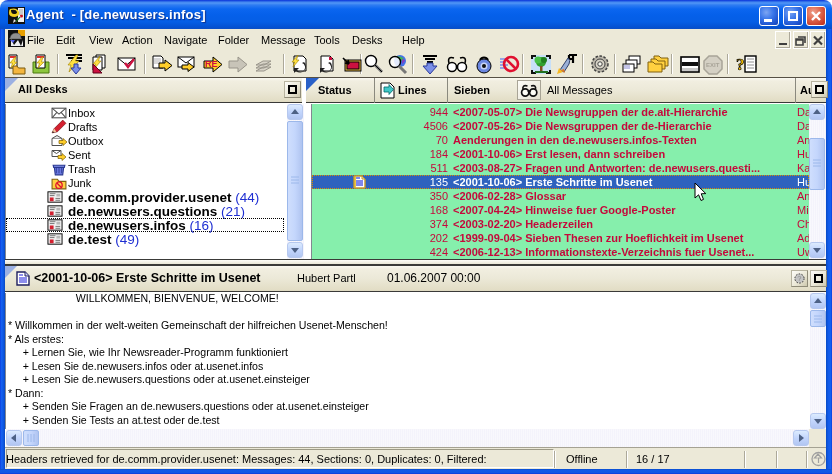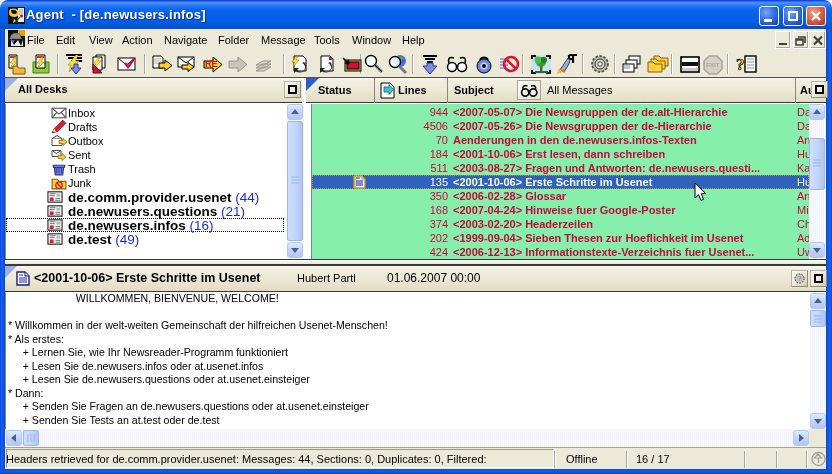--- a/index.html
+++ b/index.html
@@ -122,21 +122,21 @@
     <path d="M2 10 L5 13 L7 10 Z" fill="#5560e8"></path>
   </svg>
   <div class="menuitem" style="left:27px;">File</div>
   <div class="menuitem" style="left:56px;">Edit</div>
   <div class="menuitem" style="left:89px;">View</div>
   <div class="menuitem" style="left:122px;">Action</div>
   <div class="menuitem" style="left:164px;">Navigate</div>
   <div class="menuitem" style="left:218px;">Folder</div>
   <div class="menuitem" style="left:261px;">Message</div>
   <div class="menuitem" style="left:314px;">Tools</div>
-  <div class="menuitem" style="left:352px;">Window</div>
+  <div class="menuitem" style="left:352px;">Desks</div>
   <div class="menuitem" style="left:402px;">Help</div>
   <div class="mdibtn" style="left:775px;">
       <div style="position:absolute;left:3px;top:11px;width:8px;height:2px;background:#3f3f3f"></div>
     </div>
   <div class="mdibtn" style="left:793px;">
     <svg width="14" height="16" style="position:absolute;left:0;top:0">
         <path d="M4 5 h7 v6 M2 7 h7 v6 h-7 z M2 8 h7" fill="none" stroke="#3f3f3f" stroke-width="1.6"></path>
       </svg>
   </div>
   <div class="mdibtn" style="left:810px;">
@@ -310,21 +310,21 @@
   <div class="phead" style="left:306px;top:78px;width:520px;">
     <div class="pcorner" style="border-width:13px 13px 0 0;border-color:#2a61c8 transparent transparent transparent;"></div>
     <div class="hcol" style="left:12px;">Status</div>
     <div class="hsep" style="left:68px;"></div>
     <svg style="position:absolute;left:73px;top:4px" width="17" height="17" viewBox="0 0 17 17">
       <path d="M2 1 h9 l4 4 v11 h-13 z" fill="#fff" stroke="#000"></path>
       <path d="M5 5 h5 v-2.5 l4.5 5 l-4.5 5 v-2.5 h-5 z" fill="#40c8c8" stroke="#006868" stroke-width="0.8"></path>
     </svg>
     <div class="hcol" style="left:92px;">Lines</div>
     <div class="hsep" style="left:141px;"></div>
-    <div class="hcol" style="left:148px;">Subject</div>
+    <div class="hcol" style="left:148px;">Sieben</div>
     <div style="position:absolute;left:211px;top:2px;width:24px;height:20px;background:linear-gradient(135deg,#fdfcf8,#e4e1d0);border:1px solid #a8a496;"></div>
     <svg style="position:absolute;left:214px;top:5px" width="19" height="14" viewBox="0 0 19 14">
       <circle cx="5.2" cy="9.5" r="3.6" fill="#fdfdf6" stroke="#101010" stroke-width="1.7"></circle>
       <circle cx="13.2" cy="9.5" r="3.6" fill="#fdfdf6" stroke="#101010" stroke-width="1.7"></circle>
       <path d="M8 9 q1.2 -2 2.4 0 M3 6.5 Q2 1.5 7.5 3 M15.5 6.5 Q16.5 1.5 11 3" fill="none" stroke="#101010" stroke-width="1.6"></path>
     </svg>
     <div class="hcol" style="left:241px;font-weight:normal;">All Messages</div>
     <div class="hsep" style="left:489px;"></div>
     <div style="position:absolute;left:494px;top:6px;font-weight:bold;overflow:hidden;width:14px;">Au</div>
     <div class="pbtn" style="left:505px;top:3px;">

